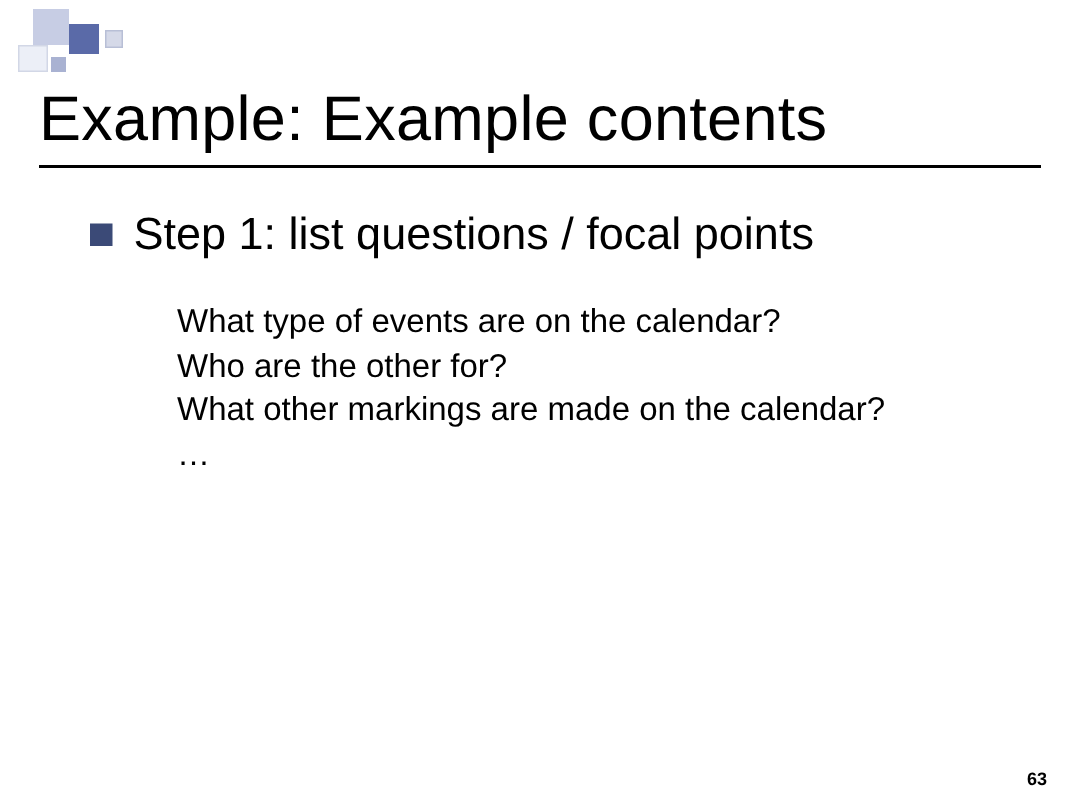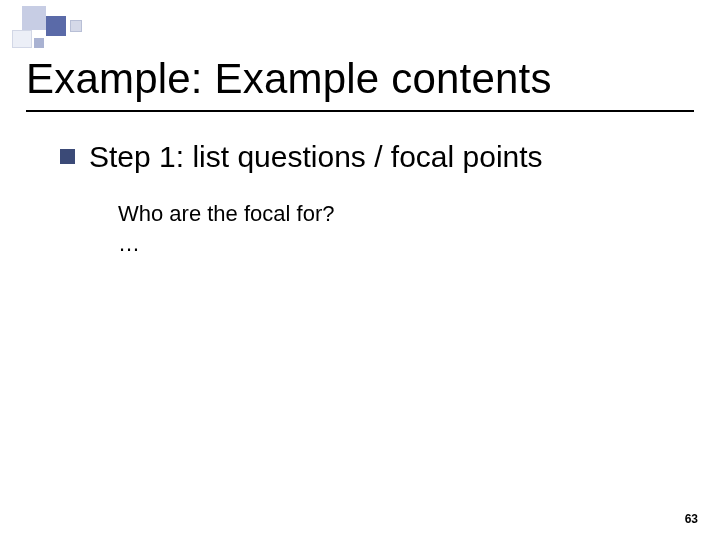--- a/index.html
+++ b/index.html
@@ -105,17 +105,19 @@
 <div class="title">Example: Example contents</div>
 
 <div class="hr"></div>
 
 <div class="step-row">
   <div class="bullet-square"></div>
   <div class="step-text">Step 1: list questions / focal points</div>
 </div>
 
 <div class="questions">
-  <div>Who are the focal for?</div>
+  <div>What type of events are on the calendar?</div>
+  <div>Who are the other for?</div>
+  <div>What other markings are made on the calendar?</div>
   <div>…</div>
 </div>
 
 <div class="pagenum">63</div>
 
 </body></html>

